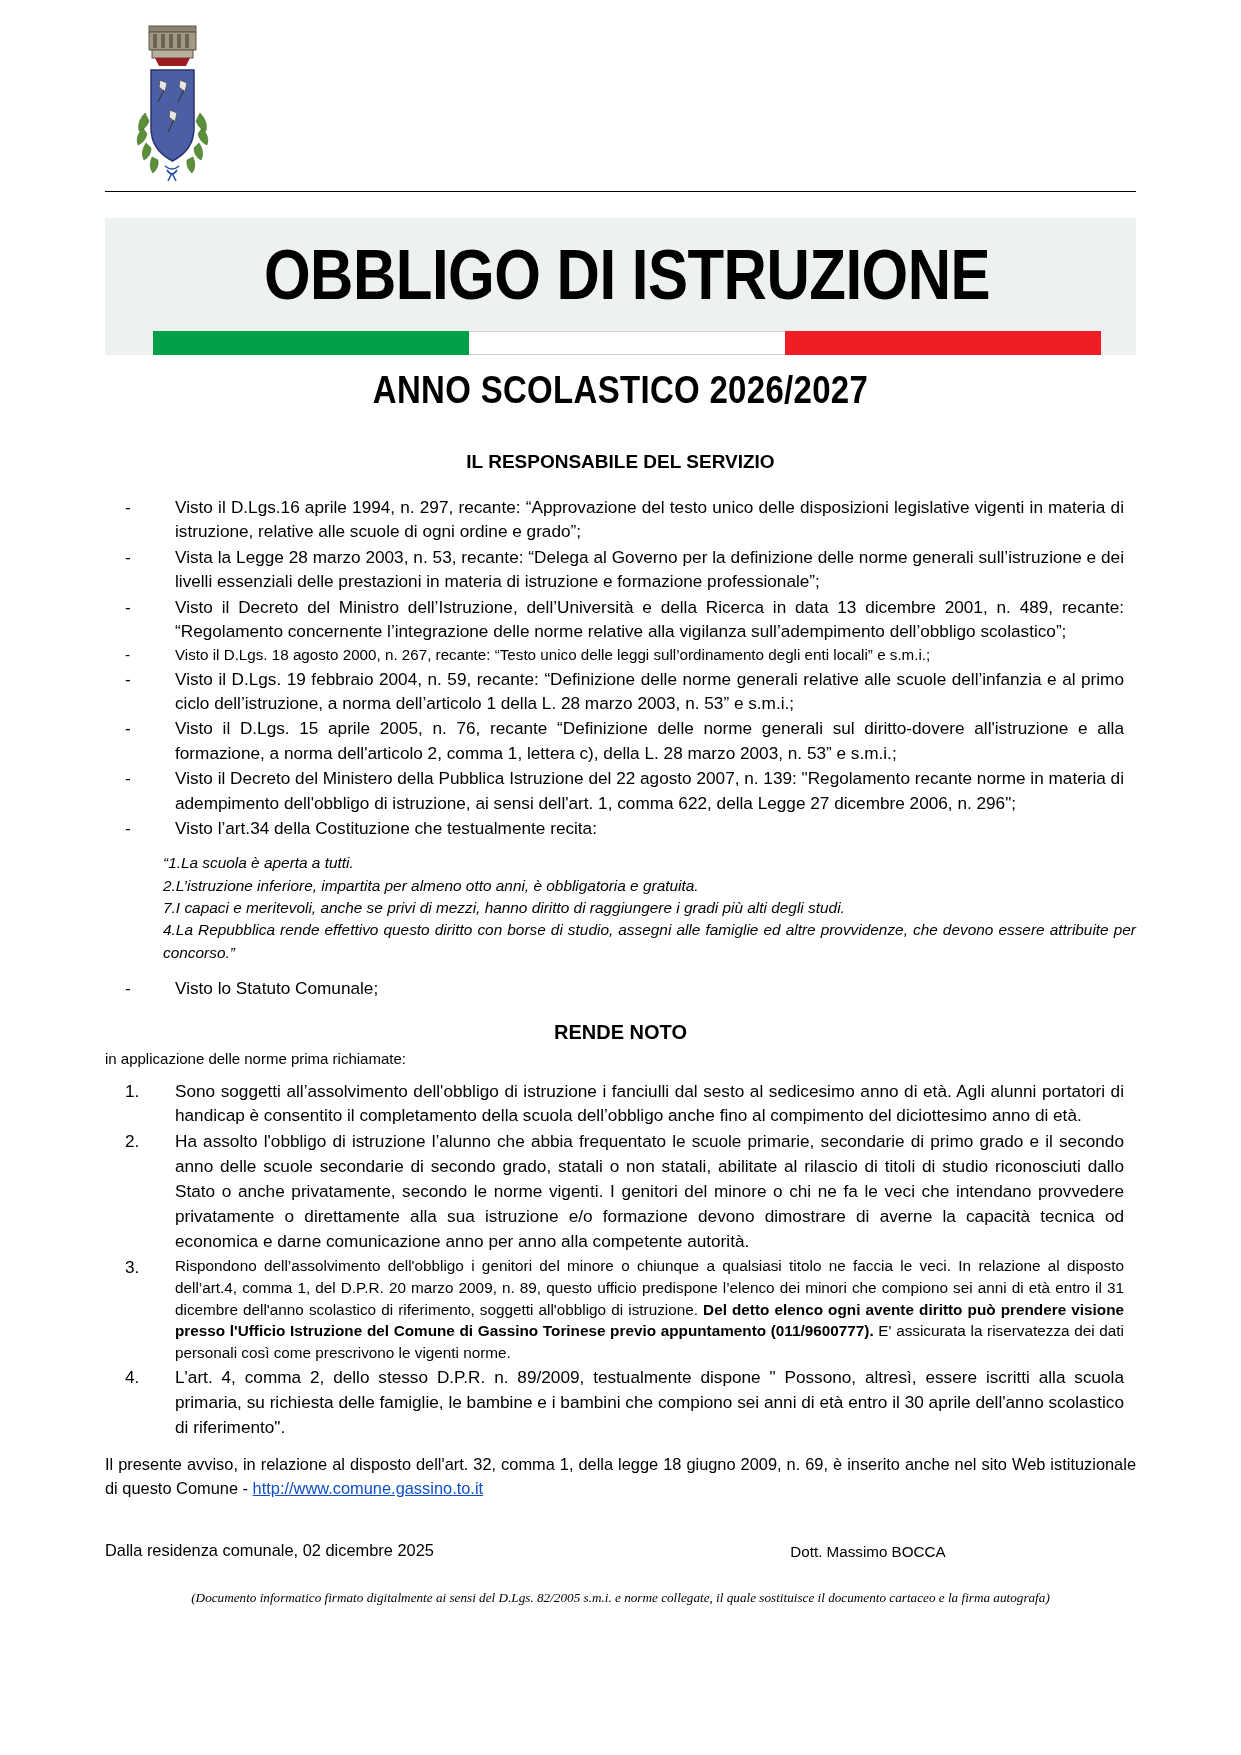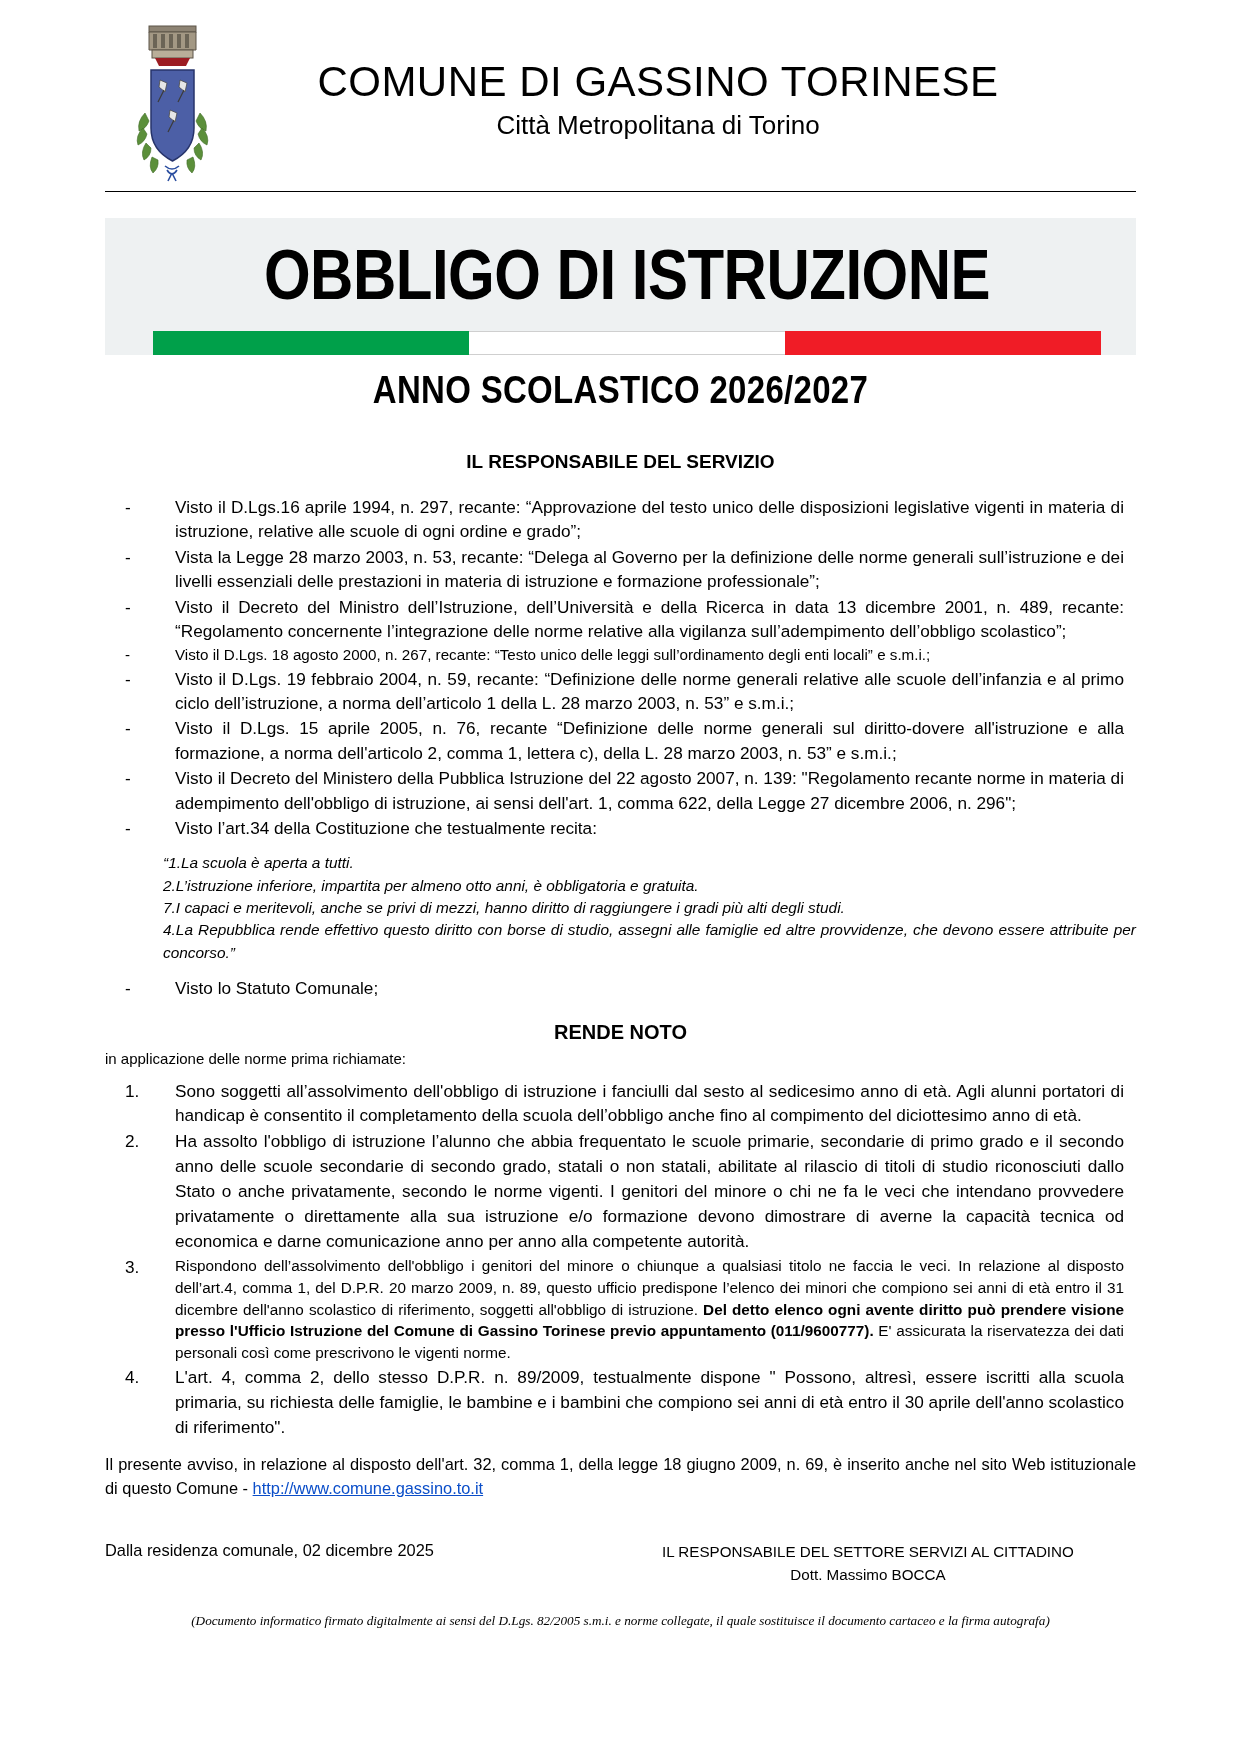--- a/index.html
+++ b/index.html
@@ -137,24 +137,20 @@
           <path d="M74 125 q6 9 2 17 q-7 -4 -7 -12 z"></path>
           <path d="M68 139 q4 10 -1 16 q-6 -5 -5 -13 z"></path>
         </g>
         <g stroke="#2c4fa0" stroke-width="1.6" fill="none">
           <path d="M40 148 q7 6 14 0"></path>
           <path d="M42 152 q5 8 10 0"></path>
           <path d="M47 155 l-4 8 M47 155 l4 8"></path>
         </g>
       </svg>
     </div>
-    <div class="header-titles">
-      <div class="comune-name">COMUNE DI GASSINO TORINESE</div>
-      <div class="citta-metro">Città Metropolitana di Torino</div>
-    </div>
   </div>
   <hr class="hr-rule">
 
   <div class="banner-wrap">
     <div class="banner-title">OBBLIGO DI ISTRUZIONE</div>
     <div class="flag">
       <div class="g"></div>
       <div class="w"></div>
       <div class="r"></div>
     </div>
@@ -197,20 +193,19 @@
         <li class="num-item"><span class="marker">4.</span><span>L'art. 4, comma 2, dello stesso D.P.R. n. 89/2009, testualmente dispone " Possono, altresì, essere iscritti alla scuola primaria, su richiesta delle famiglie, le bambine e i bambini che compiono sei anni di età entro il 30 aprile dell'anno scolastico di riferimento".</span></li>
       </ol>
 
     <div class="closing">
       <span>Il presente avviso, in relazione al disposto dell'art. 32, comma 1, della legge 18 giugno 2009, n. 69, è inserito anche nel sito Web istituzionale di questo Comune - </span><a href="#">http://www.comune.gassino.to.it</a>
     </div>
 
     <div class="sign-row">
       <div class="sign-left">Dalla residenza comunale, 02 dicembre 2025</div>
       <div class="sign-right">
-        <div>IL RESPONSABILE DEL SETTORE SERVIZI AL CITTADINO</div>
         <div>Dott. Massimo BOCCA</div>
       </div>
     </div>
 
     <div class="disclaimer">(Documento informatico firmato digitalmente ai sensi del D.Lgs. 82/2005 s.m.i. e norme collegate, il quale sostituisce il documento cartaceo e la firma autografa)</div>
   </div>
 </div>
 
 </body></html>

